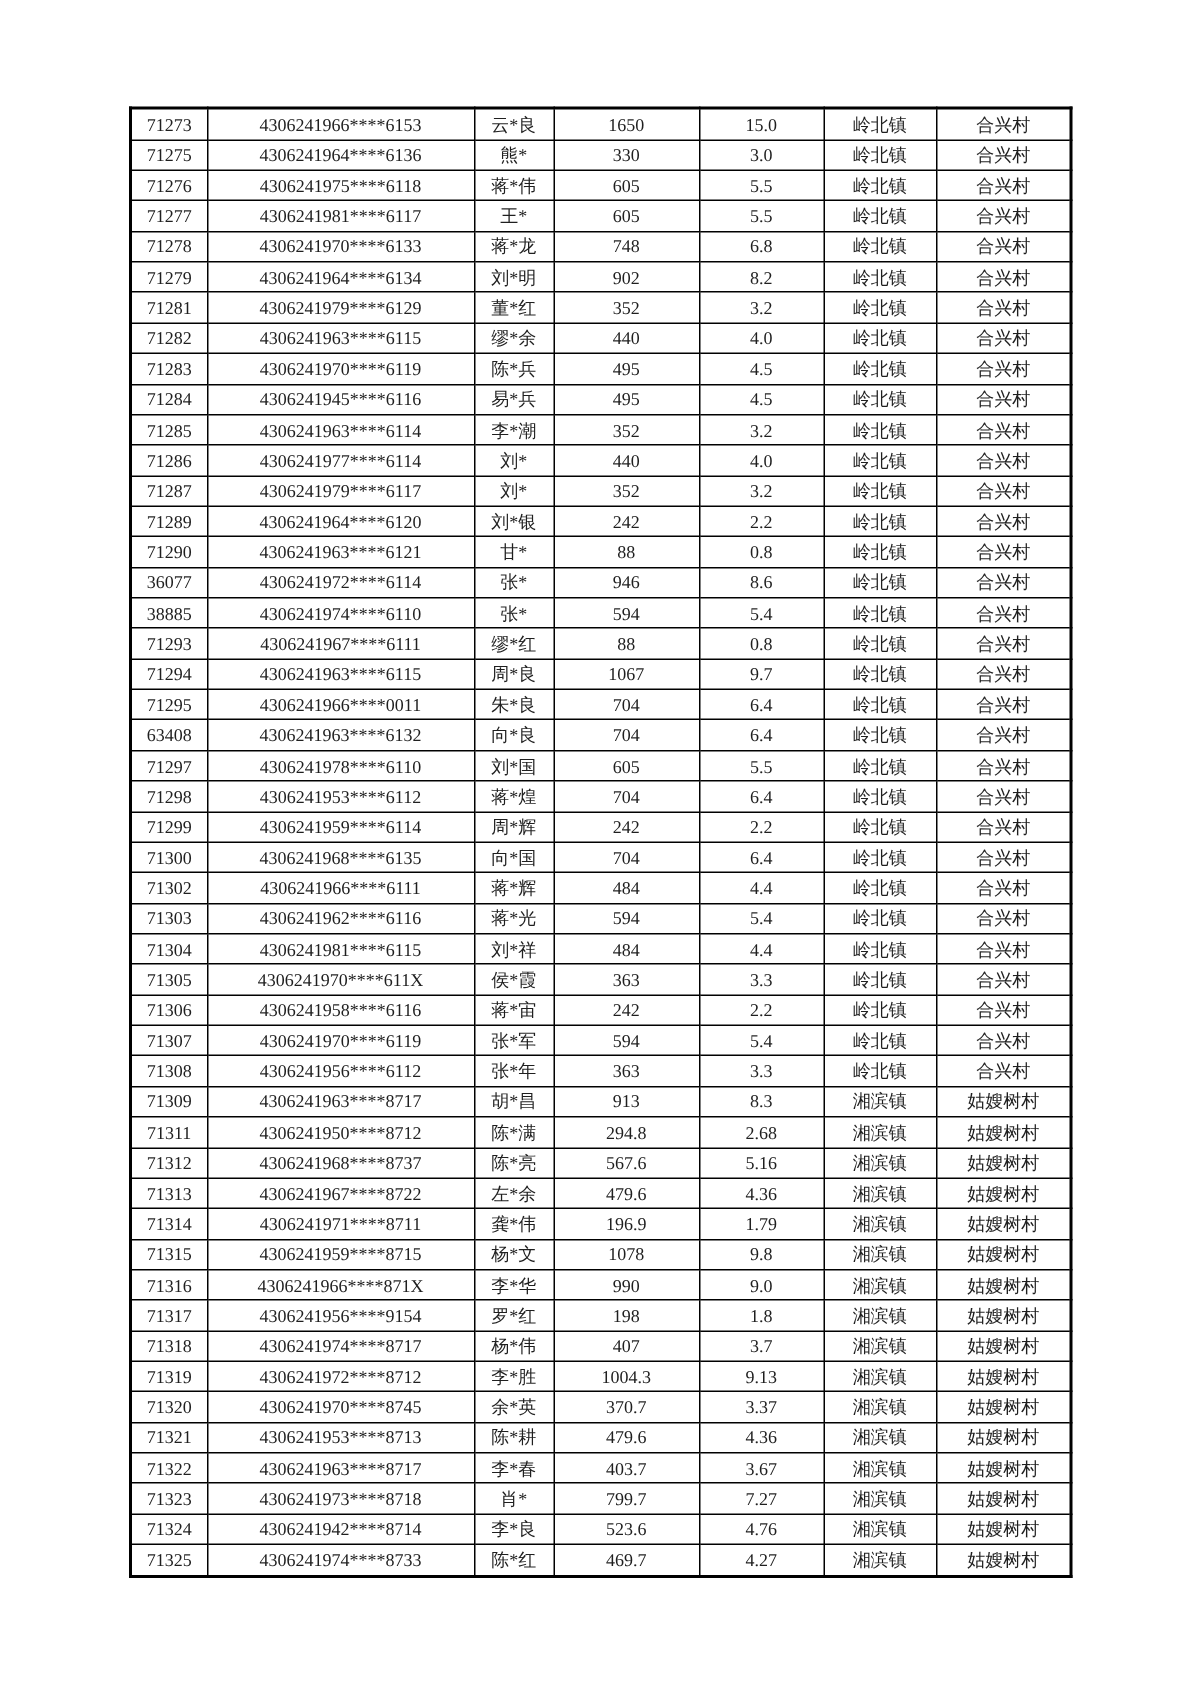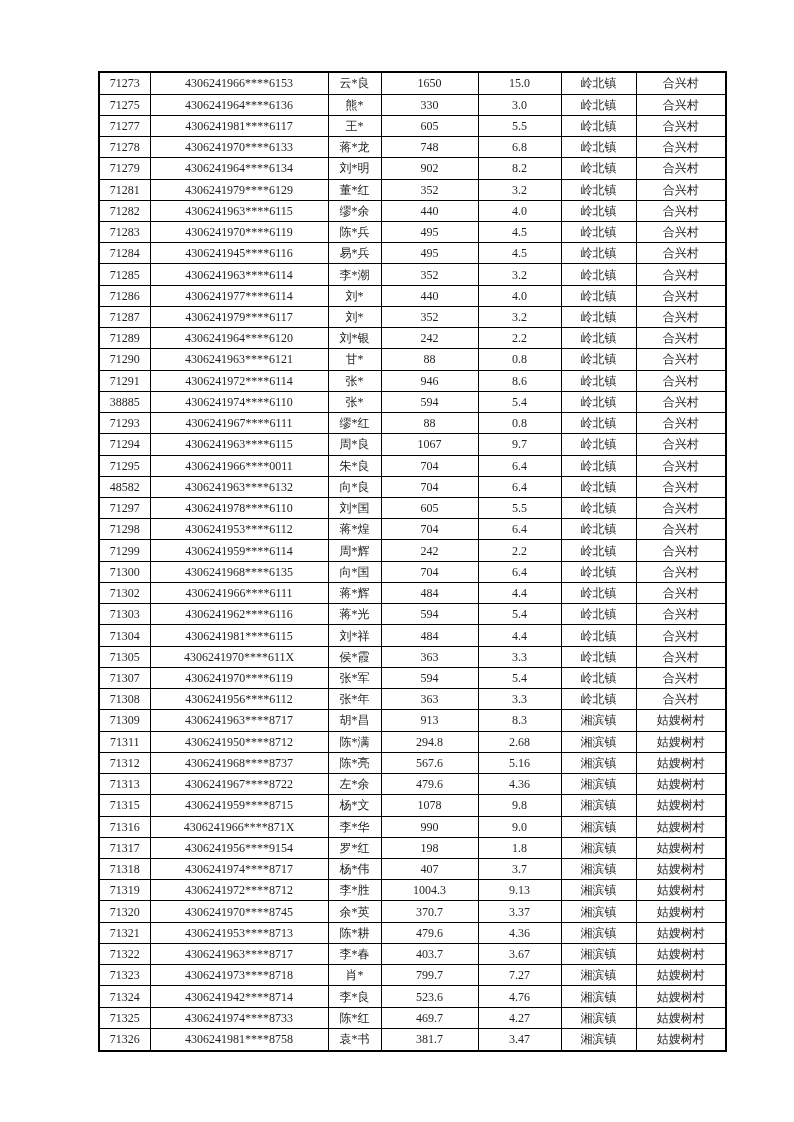--- a/index.html
+++ b/index.html
@@ -23,21 +23,20 @@
   }
   table.records {
     position: absolute;
     left: 86px;
     top: 71px;
     width: 627px;
     height: 981px;
     border-collapse: collapse;
     table-layout: fixed;
     border: 2px solid #000000;
-    margin-left: 12px;
   }
   table.records td {
     border: 1px solid #000000;
     text-align: center;
     vertical-align: middle;
     font-size: 12px;
     color: #1f1f1f;
     padding: 0;
     white-space: nowrap;
     overflow: hidden;
@@ -78,20 +77,29 @@
         <tr>
           <td>71275</td>
           <td>4306241964****6136</td>
           <td>熊*</td>
           <td>330</td>
           <td>3.0</td>
           <td>岭北镇</td>
           <td>合兴村</td>
         </tr>
         <tr>
+          <td>71276</td>
+          <td>4306241975****6118</td>
+          <td>蒋*伟</td>
+          <td>605</td>
+          <td>5.5</td>
+          <td>岭北镇</td>
+          <td>合兴村</td>
+        </tr>
+        <tr>
           <td>71277</td>
           <td>4306241981****6117</td>
           <td>王*</td>
           <td>605</td>
           <td>5.5</td>
           <td>岭北镇</td>
           <td>合兴村</td>
         </tr>
         <tr>
           <td>71278</td>
@@ -186,21 +194,21 @@
         <tr>
           <td>71290</td>
           <td>4306241963****6121</td>
           <td>甘*</td>
           <td>88</td>
           <td>0.8</td>
           <td>岭北镇</td>
           <td>合兴村</td>
         </tr>
         <tr>
-          <td>71291</td>
+          <td>36077</td>
           <td>4306241972****6114</td>
           <td>张*</td>
           <td>946</td>
           <td>8.6</td>
           <td>岭北镇</td>
           <td>合兴村</td>
         </tr>
         <tr>
           <td>38885</td>
           <td>4306241974****6110</td>
@@ -231,21 +239,21 @@
         <tr>
           <td>71295</td>
           <td>4306241966****0011</td>
           <td>朱*良</td>
           <td>704</td>
           <td>6.4</td>
           <td>岭北镇</td>
           <td>合兴村</td>
         </tr>
         <tr>
-          <td>48582</td>
+          <td>63408</td>
           <td>4306241963****6132</td>
           <td>向*良</td>
           <td>704</td>
           <td>6.4</td>
           <td>岭北镇</td>
           <td>合兴村</td>
         </tr>
         <tr>
           <td>71297</td>
           <td>4306241978****6110</td>
@@ -312,20 +320,29 @@
         <tr>
           <td>71305</td>
           <td>4306241970****611X</td>
           <td>侯*霞</td>
           <td>363</td>
           <td>3.3</td>
           <td>岭北镇</td>
           <td>合兴村</td>
         </tr>
         <tr>
+          <td>71306</td>
+          <td>4306241958****6116</td>
+          <td>蒋*宙</td>
+          <td>242</td>
+          <td>2.2</td>
+          <td>岭北镇</td>
+          <td>合兴村</td>
+        </tr>
+        <tr>
           <td>71307</td>
           <td>4306241970****6119</td>
           <td>张*军</td>
           <td>594</td>
           <td>5.4</td>
           <td>岭北镇</td>
           <td>合兴村</td>
         </tr>
         <tr>
           <td>71308</td>
@@ -366,20 +383,29 @@
         <tr>
           <td>71313</td>
           <td>4306241967****8722</td>
           <td>左*余</td>
           <td>479.6</td>
           <td>4.36</td>
           <td>湘滨镇</td>
           <td>姑嫂树村</td>
         </tr>
         <tr>
+          <td>71314</td>
+          <td>4306241971****8711</td>
+          <td>龚*伟</td>
+          <td>196.9</td>
+          <td>1.79</td>
+          <td>湘滨镇</td>
+          <td>姑嫂树村</td>
+        </tr>
+        <tr>
           <td>71315</td>
           <td>4306241959****8715</td>
           <td>杨*文</td>
           <td>1078</td>
           <td>9.8</td>
           <td>湘滨镇</td>
           <td>姑嫂树村</td>
         </tr>
         <tr>
           <td>71316</td>
@@ -464,24 +490,15 @@
         </tr>
         <tr>
           <td>71325</td>
           <td>4306241974****8733</td>
           <td>陈*红</td>
           <td>469.7</td>
           <td>4.27</td>
           <td>湘滨镇</td>
           <td>姑嫂树村</td>
         </tr>
-        <tr>
-          <td>71326</td>
-          <td>4306241981****8758</td>
-          <td>袁*书</td>
-          <td>381.7</td>
-          <td>3.47</td>
-          <td>湘滨镇</td>
-          <td>姑嫂树村</td>
-        </tr>
       </tbody>
   </table>
 </div>
 
 </body></html>

